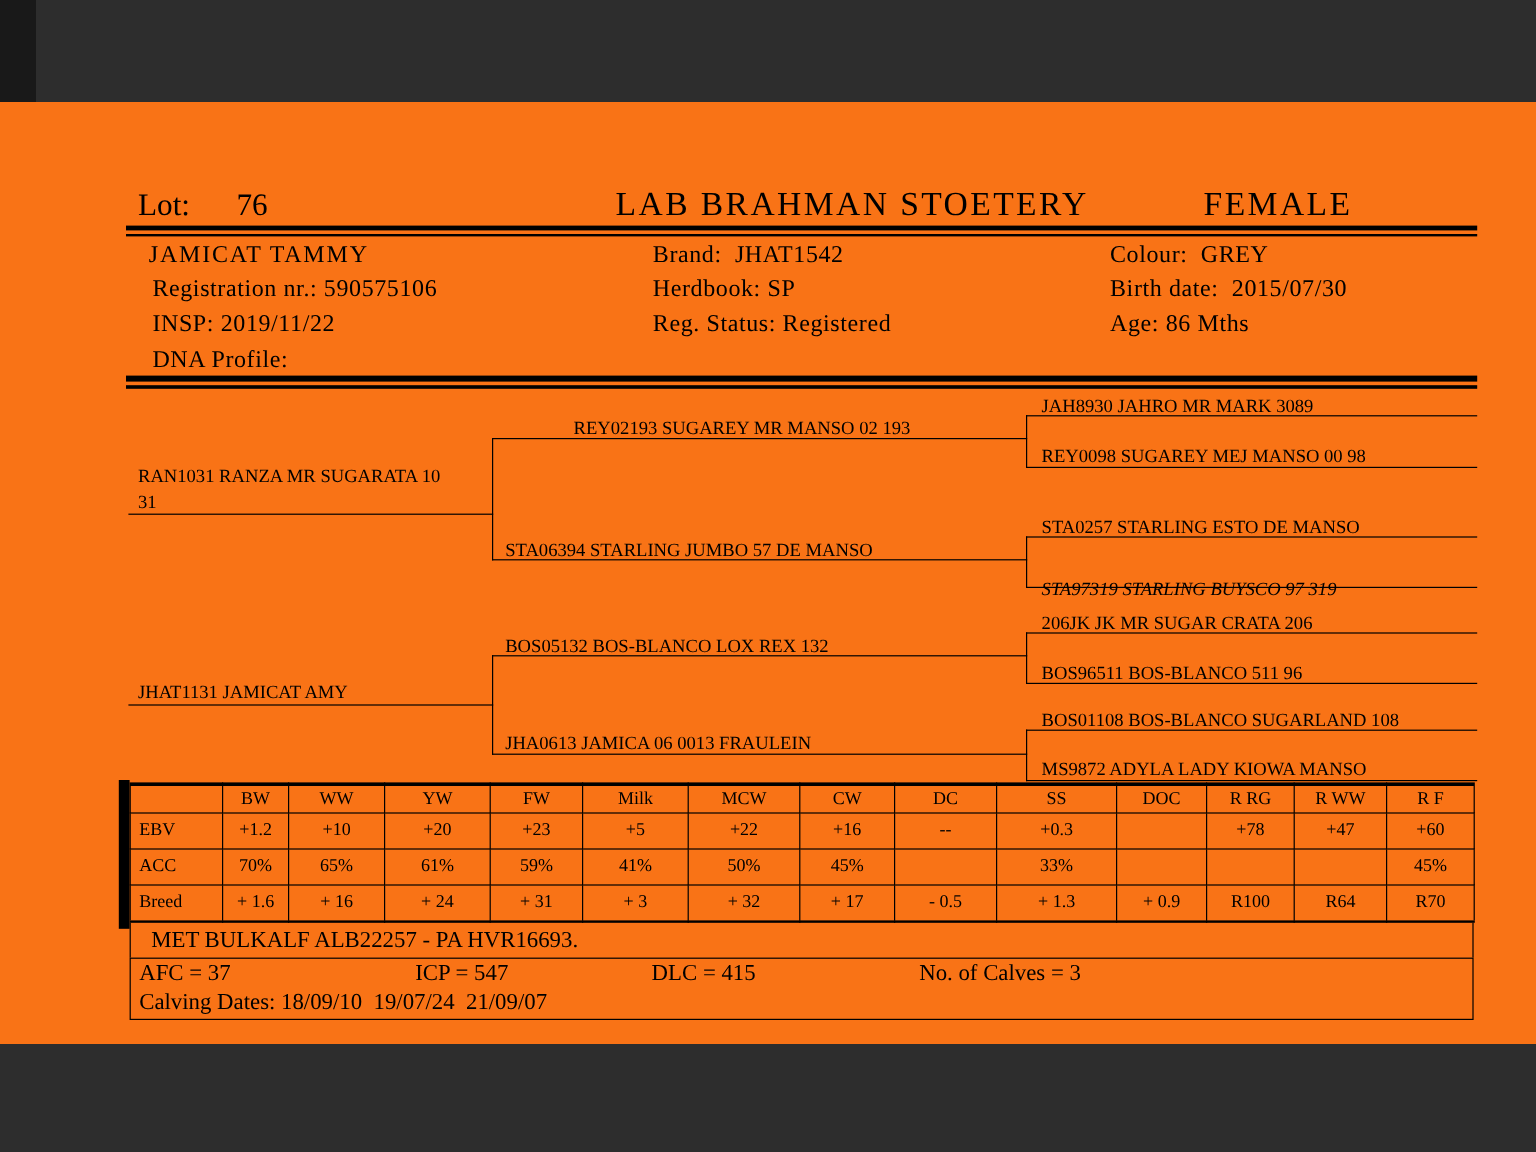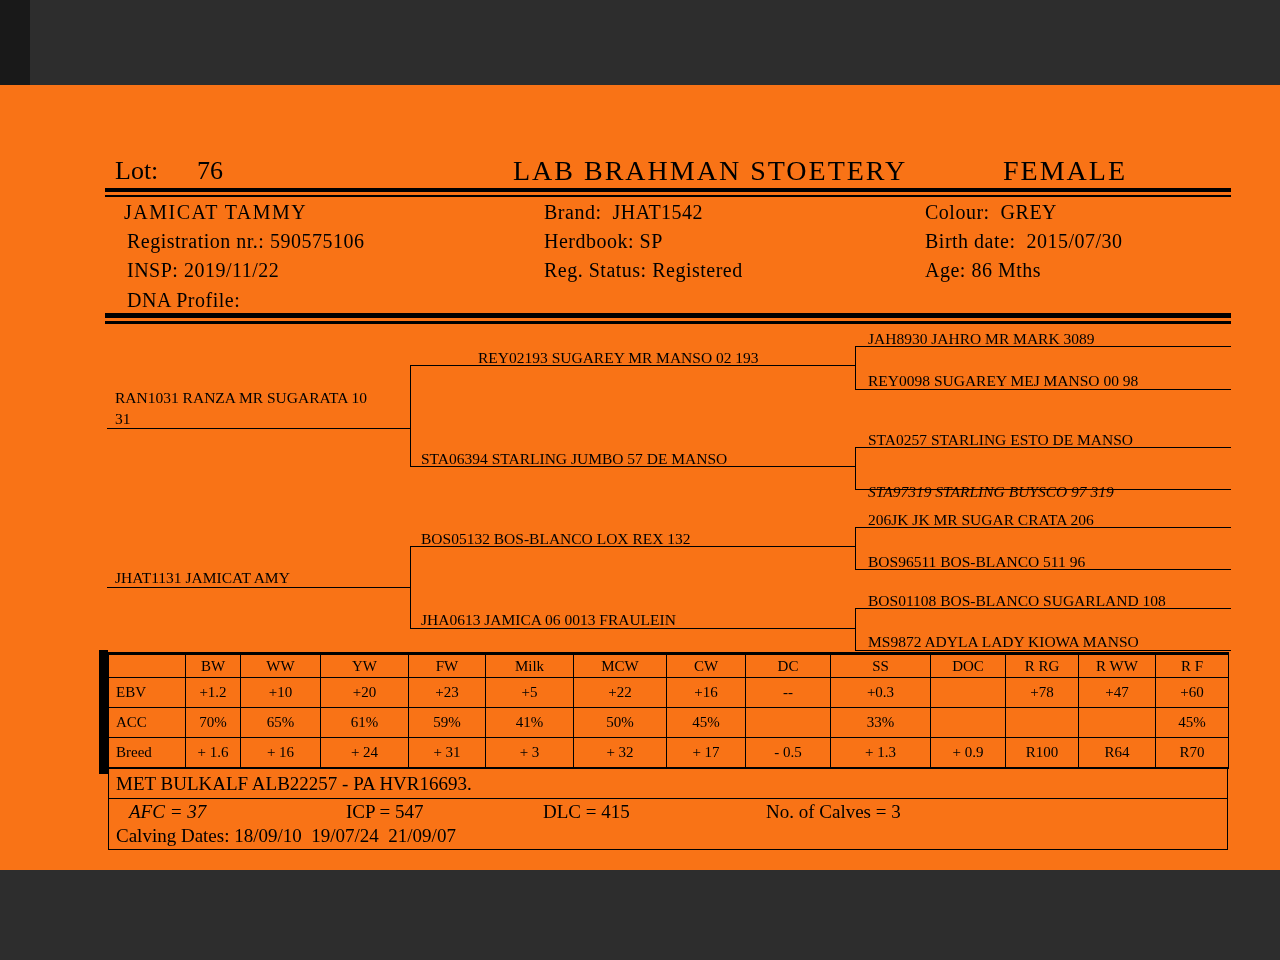--- a/index.html
+++ b/index.html
@@ -40,21 +40,21 @@
   table.ebv th, table.ebv td {
     border:1px solid #000; text-align:center; font-weight:normal; padding:0;
     overflow:hidden; white-space:pre;
   }
   table.ebv thead tr { height:24px; }
   table.ebv tbody tr { height:30px; }
   table.ebv td.rl { text-align:left; padding-left:7px; }
 
   .metbox {
     border-left:1px solid #000; border-right:1px solid #000;
-    height:29px; line-height:29px; padding-left:7px; font-size:19px;
+    height:29px; line-height:29px; padding-left:17px; font-size:19px;
   }
   .statsbox {
     position:relative; border:1px solid #000; height:52px; font-size:19px;
   }
 </style>
 </head>
 <body>
 
 <div class="page">
 
@@ -209,21 +209,21 @@
           <td>R100</td>
           <td>R64</td>
           <td>R70</td>
         </tr>
       </tbody>
     </table>
 
     <div class="metbox pre">MET BULKALF ALB22257 - PA HVR16693.</div>
 
     <div class="statsbox">
-      <span class="abs pre" style="left:20px;   top:2px;font-style:italic;">AFC = 37</span>
+      <span class="abs pre" style="left:7px;   top:2px;">AFC = 37</span>
       <span class="abs pre" style="left:237px; top:2px;">ICP = 547</span>
       <span class="abs pre" style="left:434px; top:2px;">DLC = 415</span>
       <span class="abs pre" style="left:657px; top:2px;">No. of Calves = 3</span>
       <span class="abs pre" style="left:7px;   top:26px;">Calving Dates: 18/09/10  19/07/24  21/09/07</span>
     </div>
   </div>
 
 </div>
 
 </body></html>

